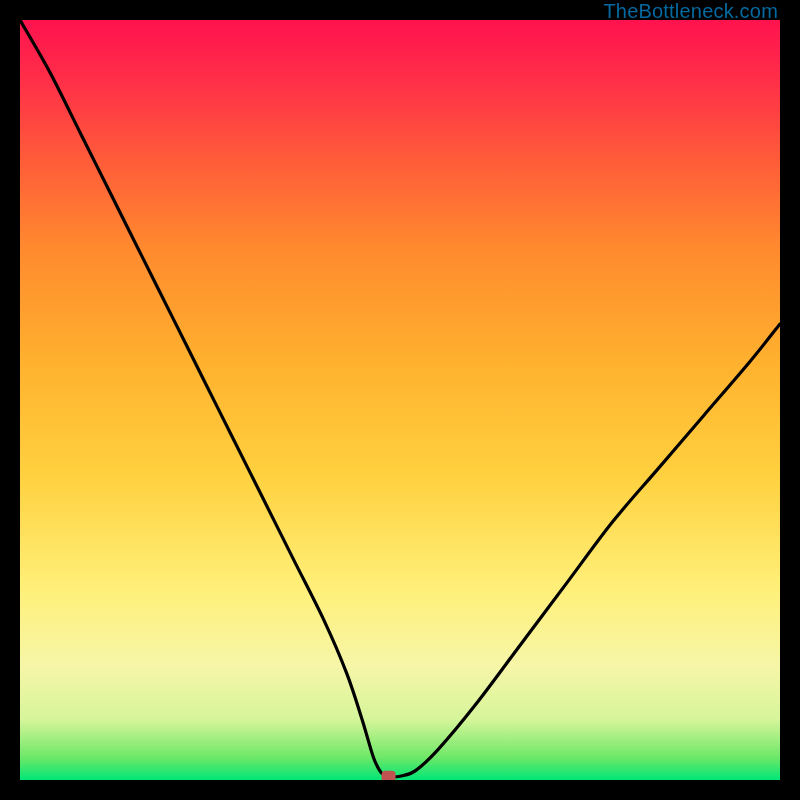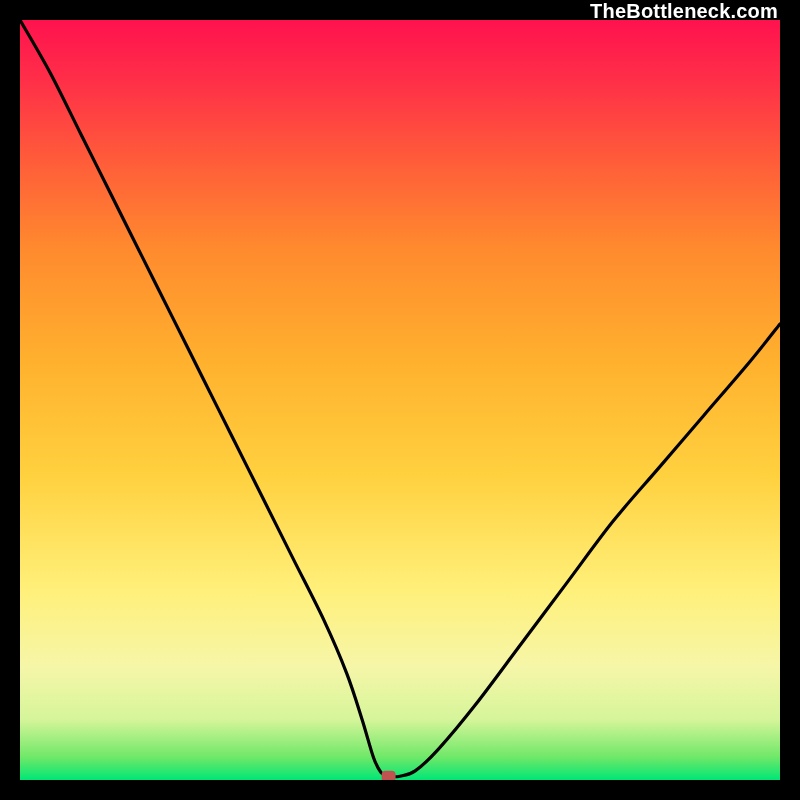--- a/index.html
+++ b/index.html
@@ -24,22 +24,22 @@
     top: 20px;
     width: 760px;
     height: 760px;
   }
   .watermark {
     position: absolute;
     top: 0;
     right: 22px;
     font-family: Arial, Helvetica, sans-serif;
     font-size: 20px;
-    font-weight: 700;
-    color: #ffffff;
+    font-weight: 400;
+    color: #0369a1;
     letter-spacing: 0.2px;
   }
   svg { display: block; }
 </style>
 </head>
 <body>
 
 <div class="frame">
   <div class="watermark">TheBottleneck.com</div>
 

